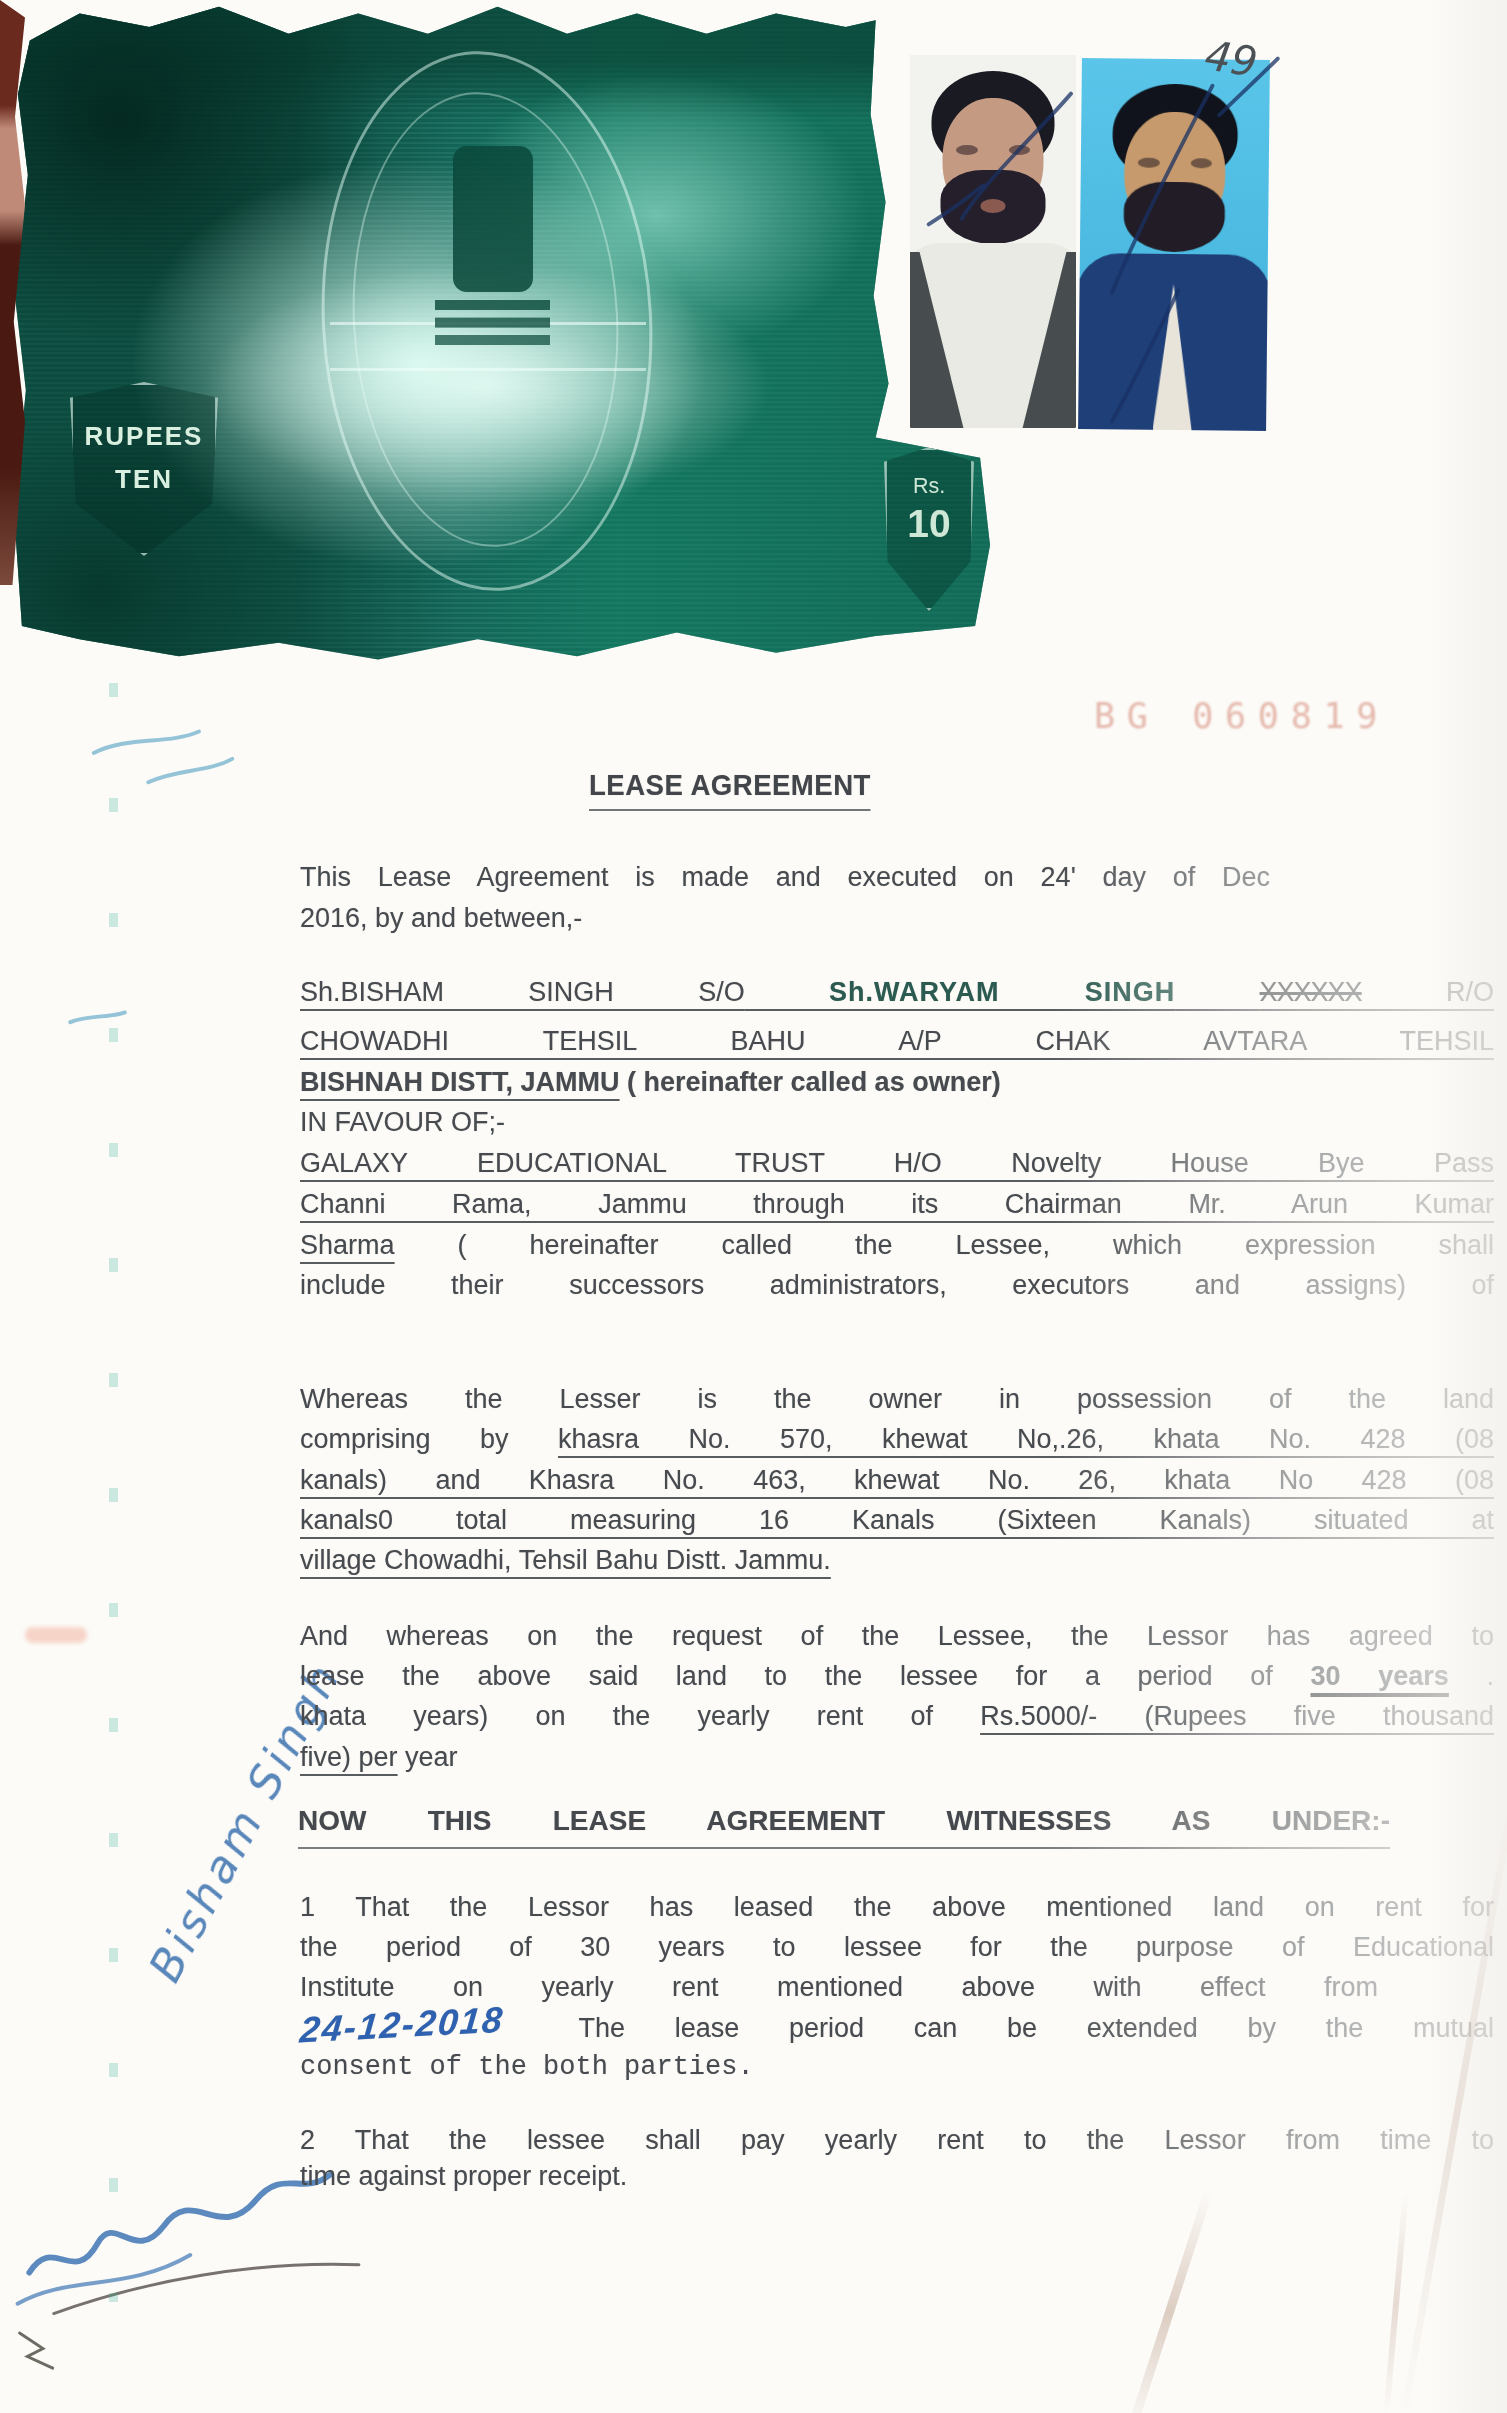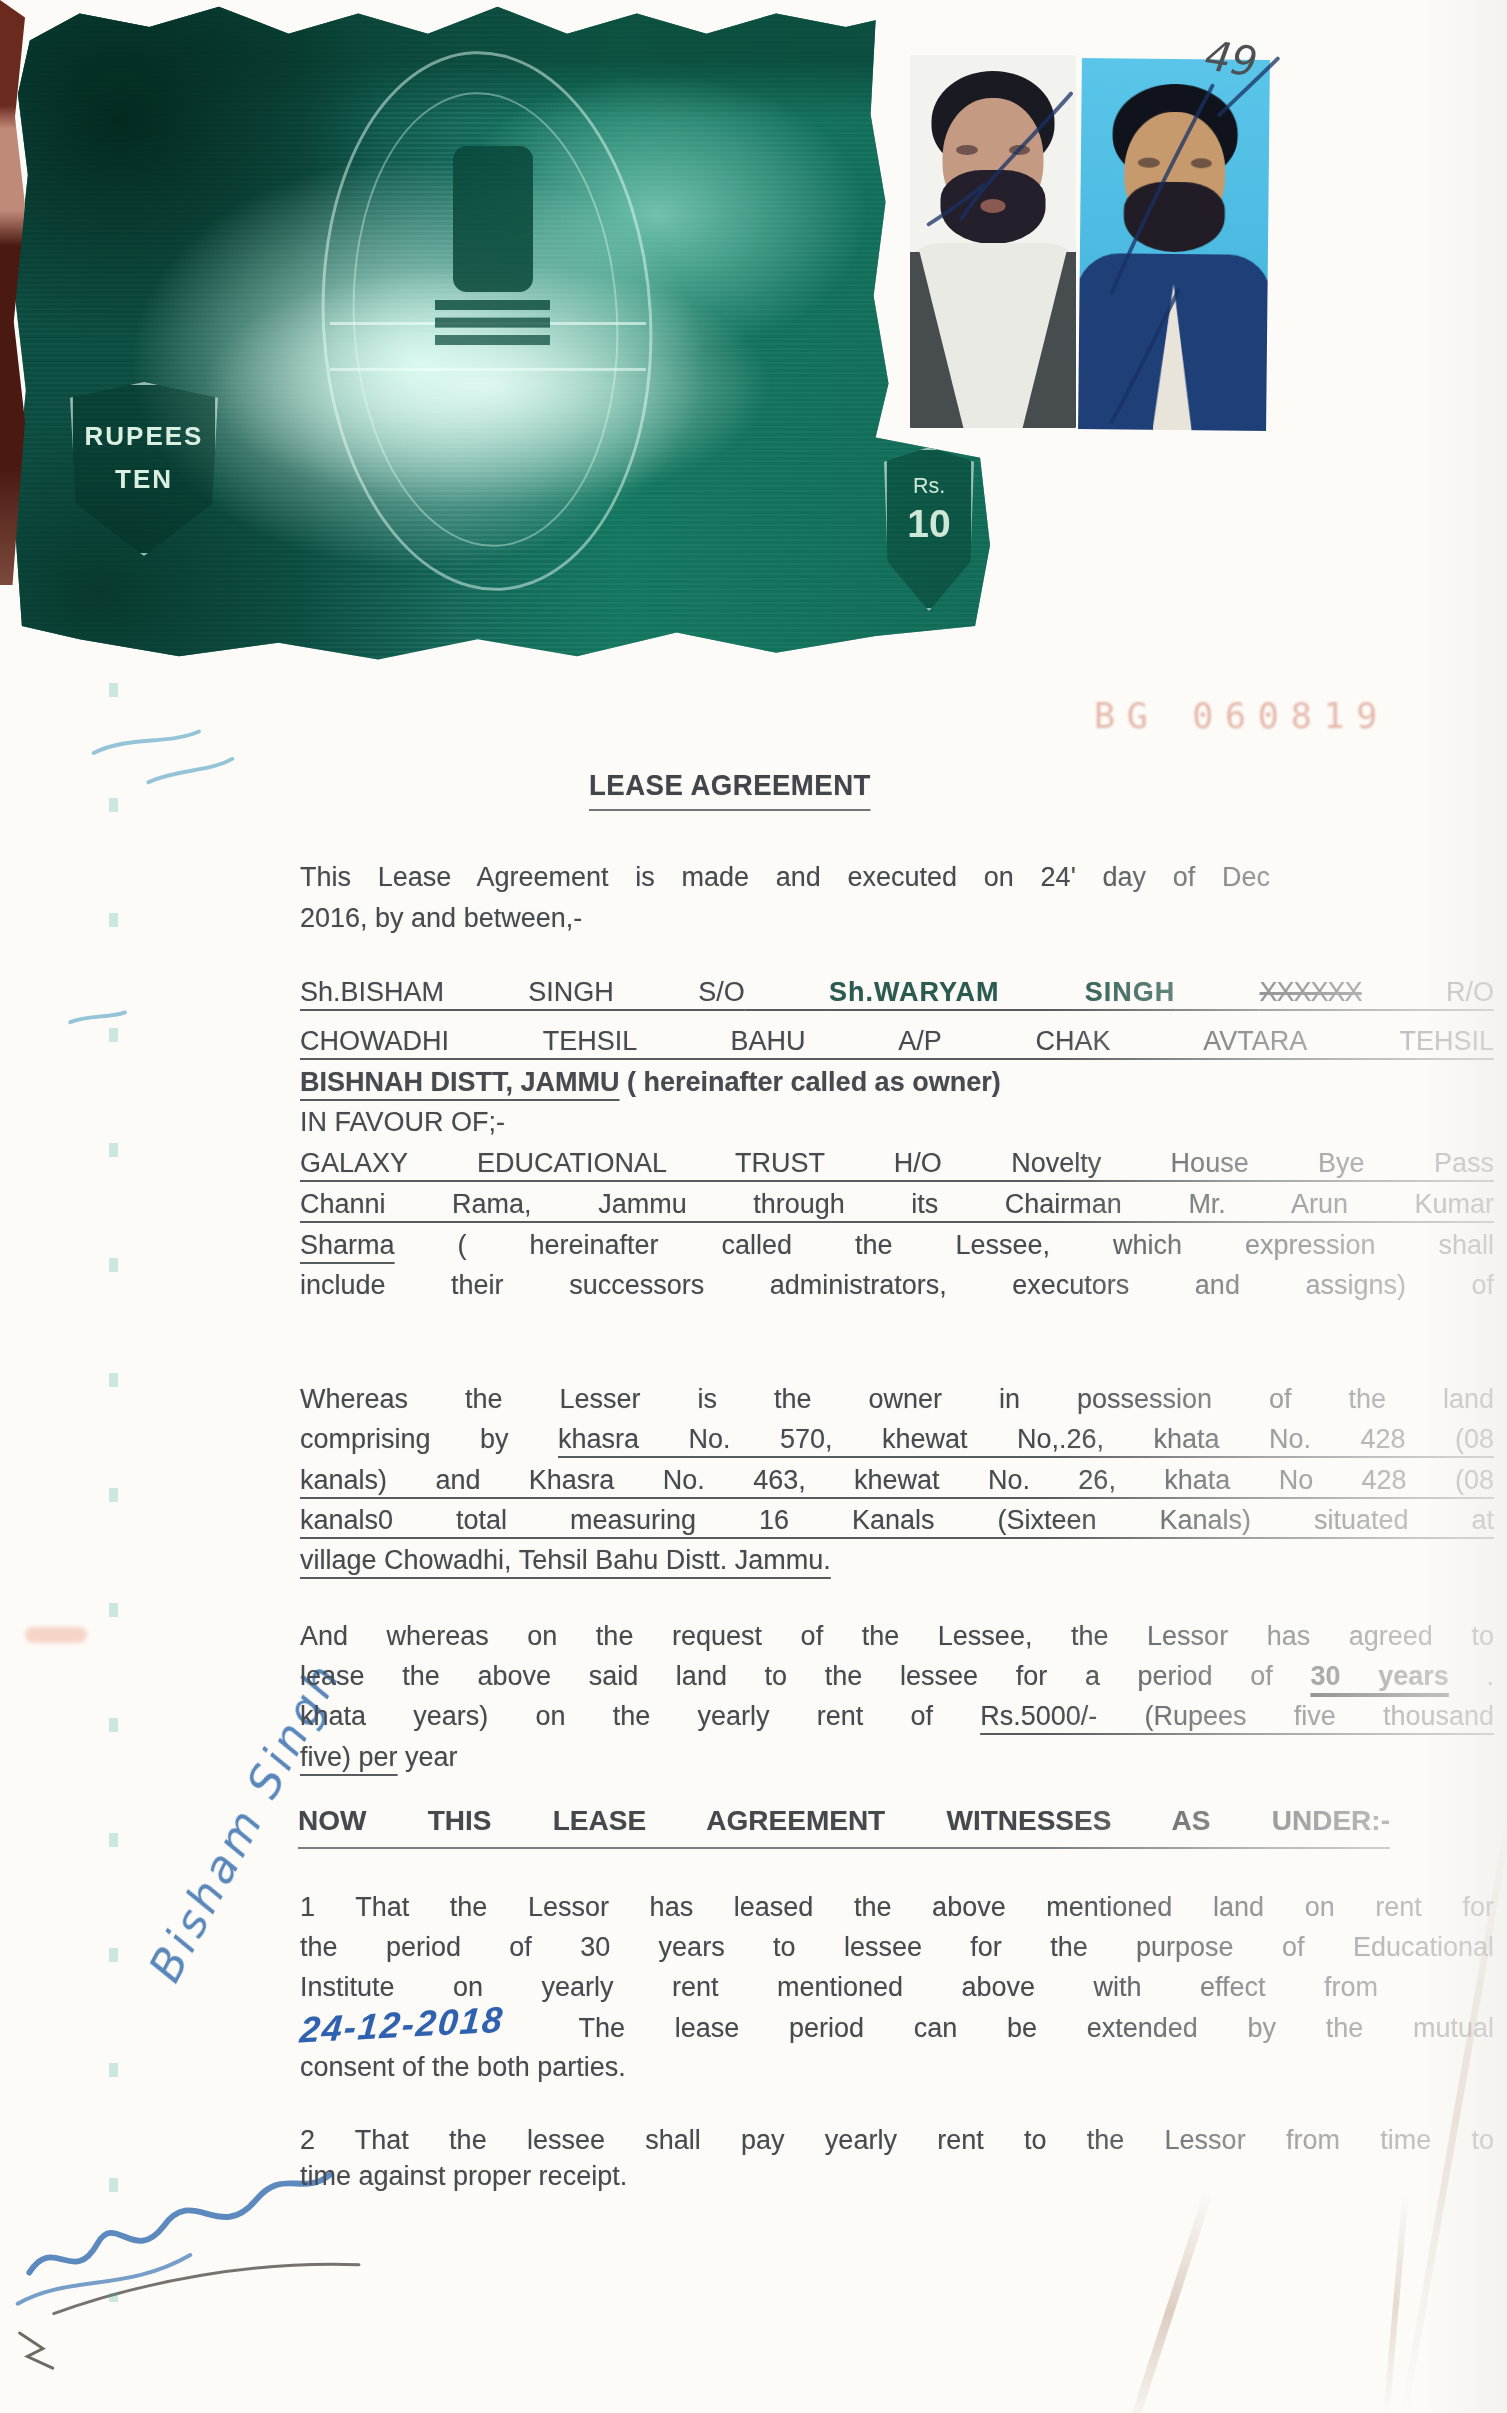--- a/index.html
+++ b/index.html
@@ -230,21 +230,21 @@
 
   <div id="heading2">NOW THIS LEASE AGREEMENT WITNESSES AS UNDER:-</div>
 
   <div class="line" style="top:1888px;">1 That the Lessor has leased the above mentioned land on rent for</div>
   <div class="line" style="top:1928px;">the period of 30 years to lessee for the purpose of Educational</div>
   <div class="line" style="top:1968px;width:1078px;">Institute on yearly rent mentioned above with effect from</div>
   <div class="line" style="top:2005px;">
     <span id="hand-date" class="hand">24-12-2018</span>
     <span>The lease period can be extended by the mutual</span>
   </div>
-  <div class="line noj" style="top:2048px;">consent of the both parties.</div>
+  <div class="line noj" style="top:2048px;font-family:Liberation Mono, monospace;">consent of the both parties.</div>
 
   <div class="line" style="top:2121px;">2 That the lessee shall pay yearly rent to the Lessor from time to</div>
   <div class="line noj" style="top:2157px;">time against proper receipt.</div>
 
   <div class="fade"></div>
   <div class="pink-smudge"></div>
   <div class="security-dots"></div>
   <div class="crease" style="left:1165px;top:2185px;width:8.8px;height:254px;transform:rotate(18deg);"></div>
   <div class="crease" style="left:1393px;top:2192px;width:5.9px;height:224px;transform:rotate(5deg);opacity:.7;"></div>
   <div class="crease" style="left:1453px;top:1804px;width:6.8px;height:624px;transform:rotate(10deg);opacity:.5;"></div>

